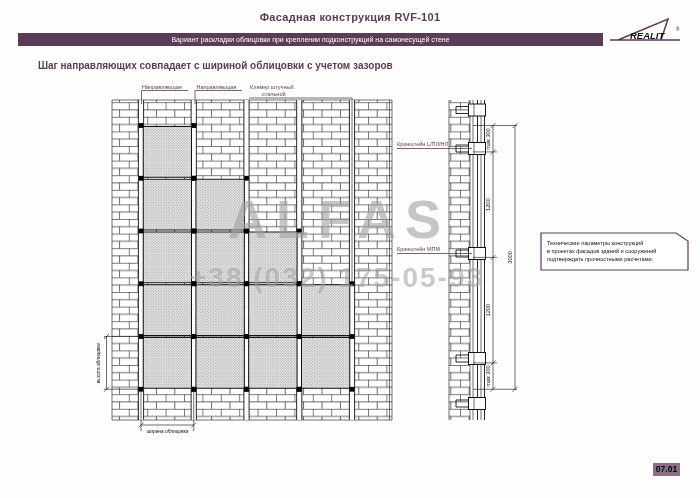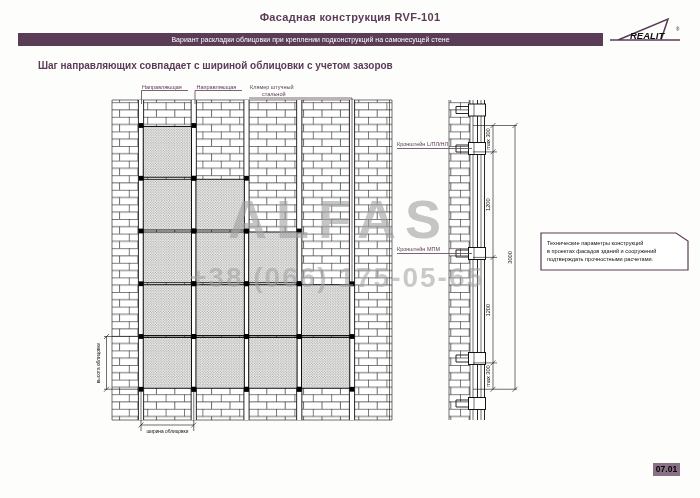--- a/index.html
+++ b/index.html
@@ -205,14 +205,14 @@
 
   <g>
     <path d="M541,233 H676 L688,241 V270 H541 Z" fill="#ffffff" stroke="#5b3c56" stroke-width="1.2"></path>
     <text x="547" y="245" font-size="5.6" fill="#2b1e2a">Технические параметры конструкций</text>
     <text x="547" y="253" font-size="5.6" fill="#2b1e2a">в проектах фасадов зданий и сооружений</text>
     <text x="547" y="261" font-size="5.6" fill="#2b1e2a">подтверждать прочностными расчетами.</text>
   </g>
 </svg>
 
 <div id="wm-brand" class="abs">ALFAS</div>
-<div id="wm-phone" class="abs">+38 (066) 175-05-65</div>
+<div id="wm-phone" class="abs">+38 (032) 175-05-93</div>
 <div id="badge" class="abs">07.01</div>
 
 </body></html>

